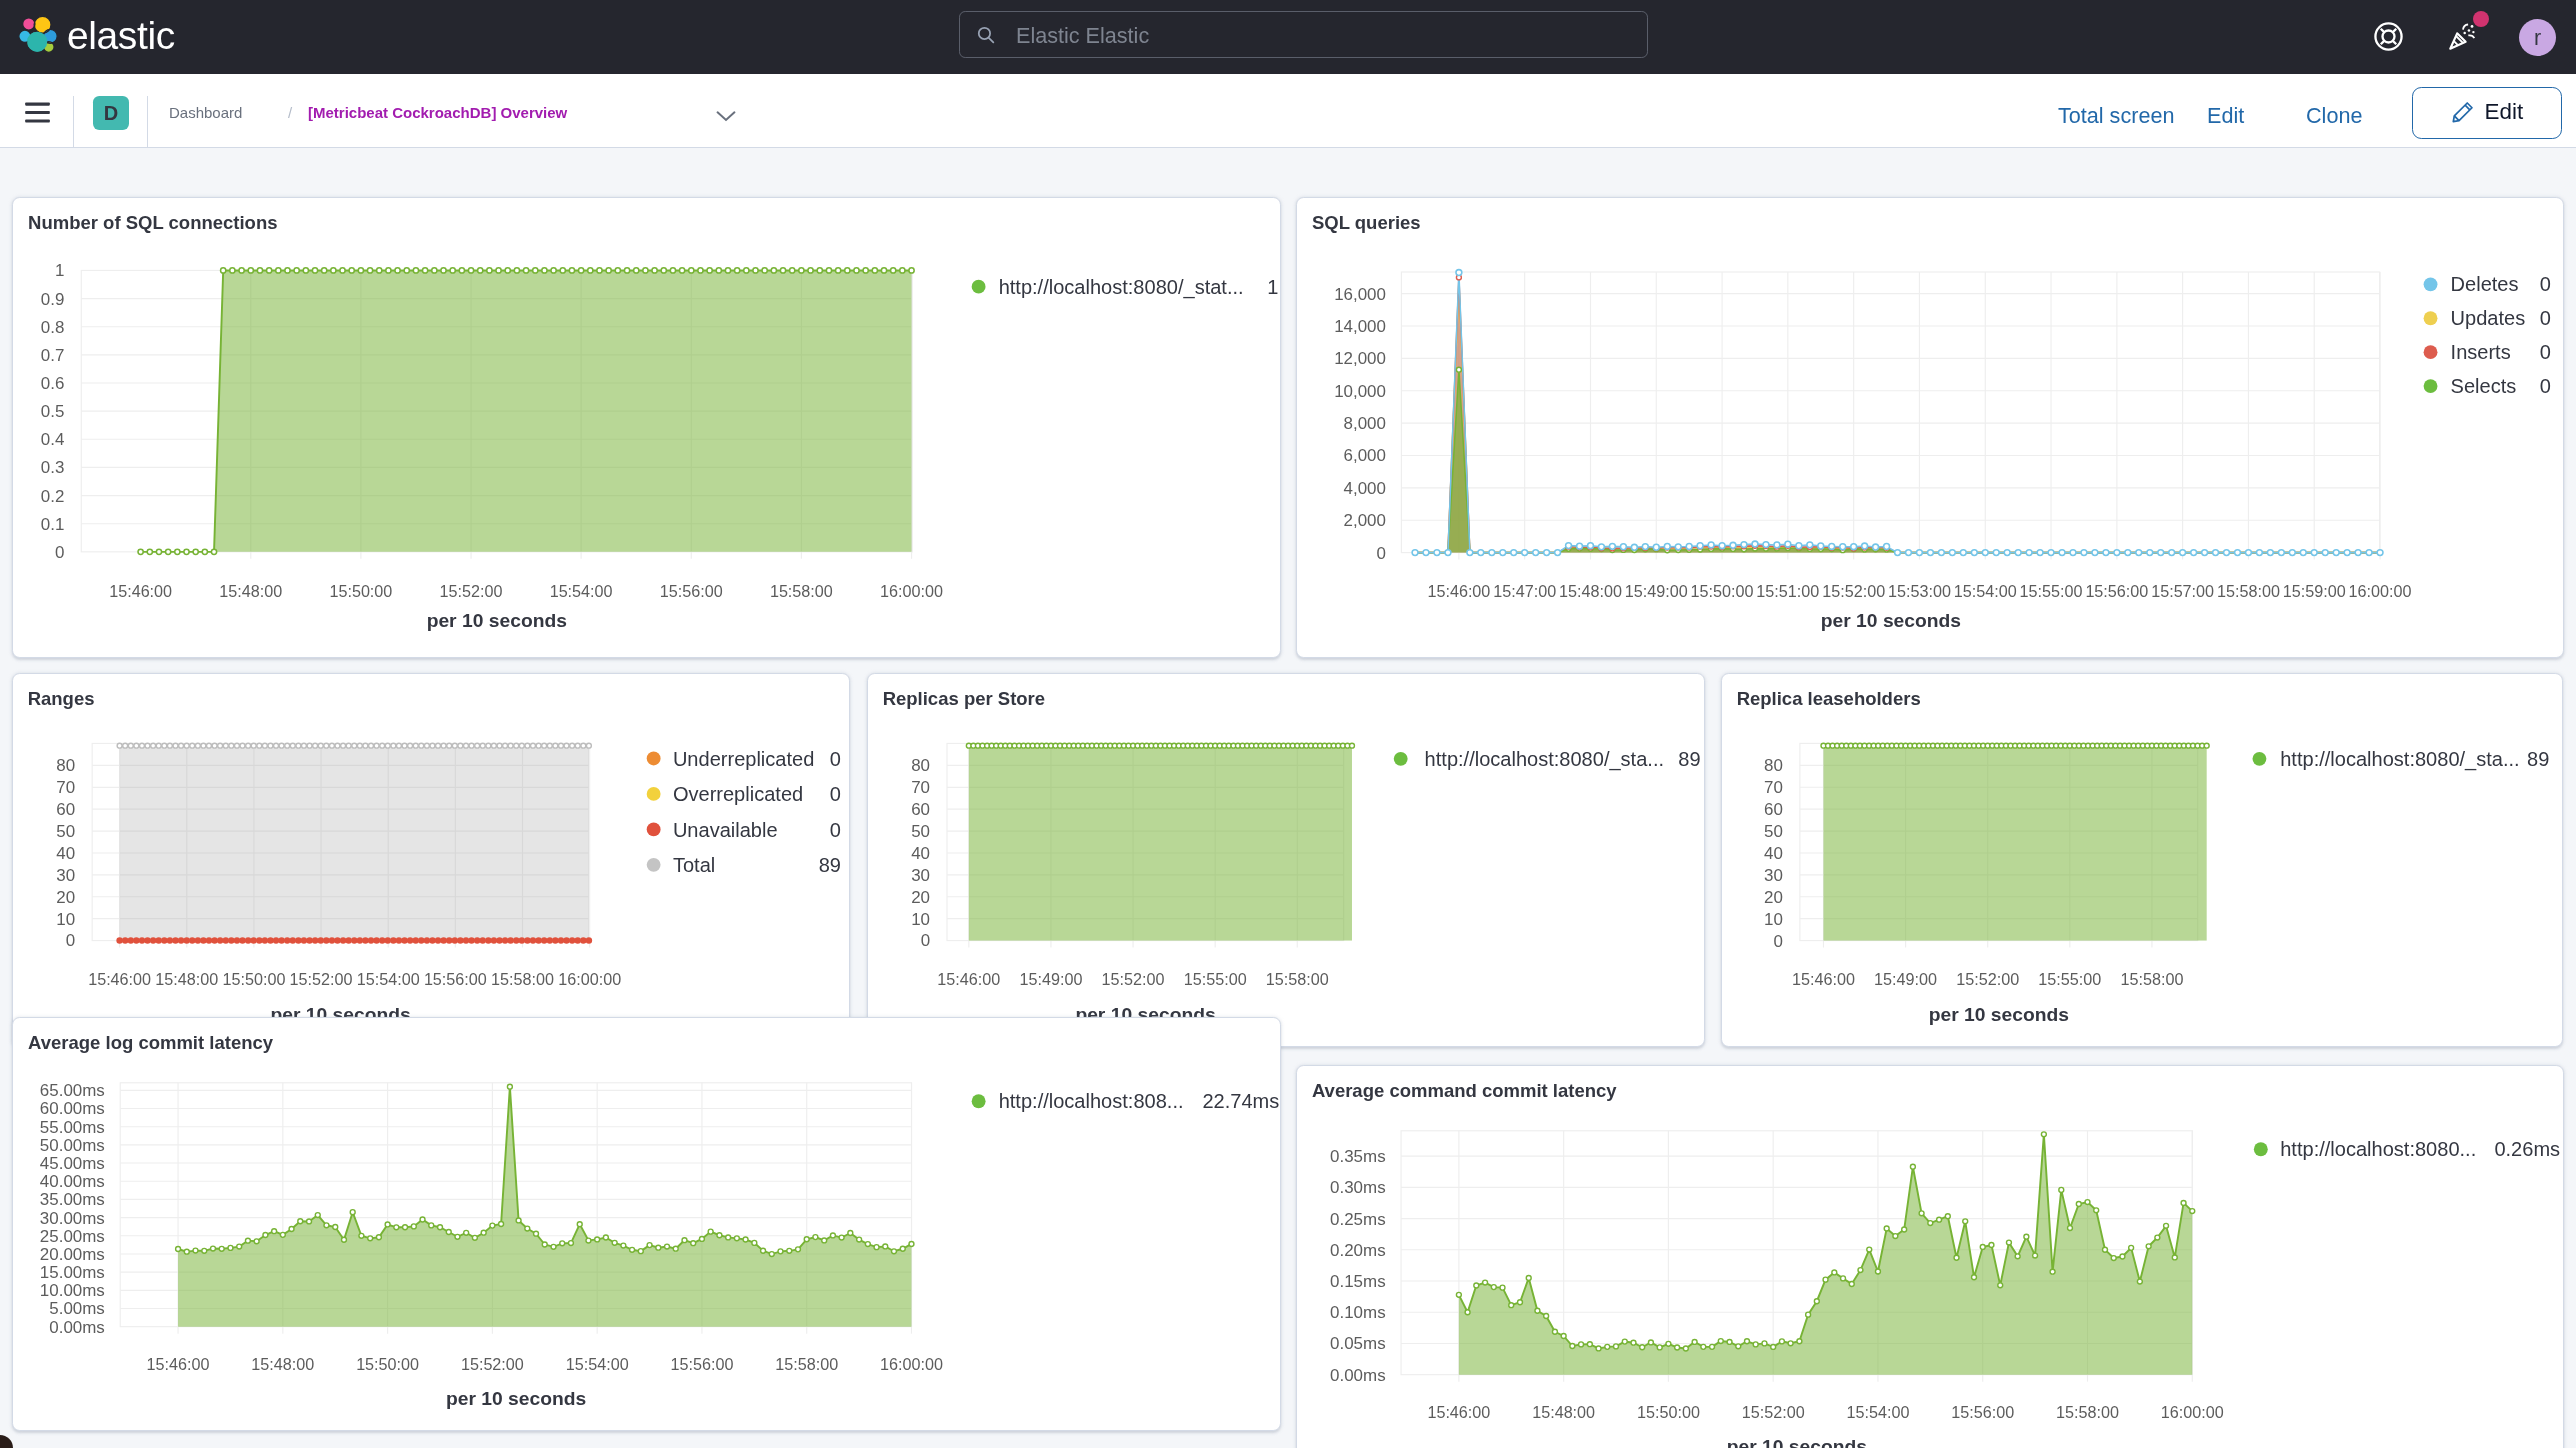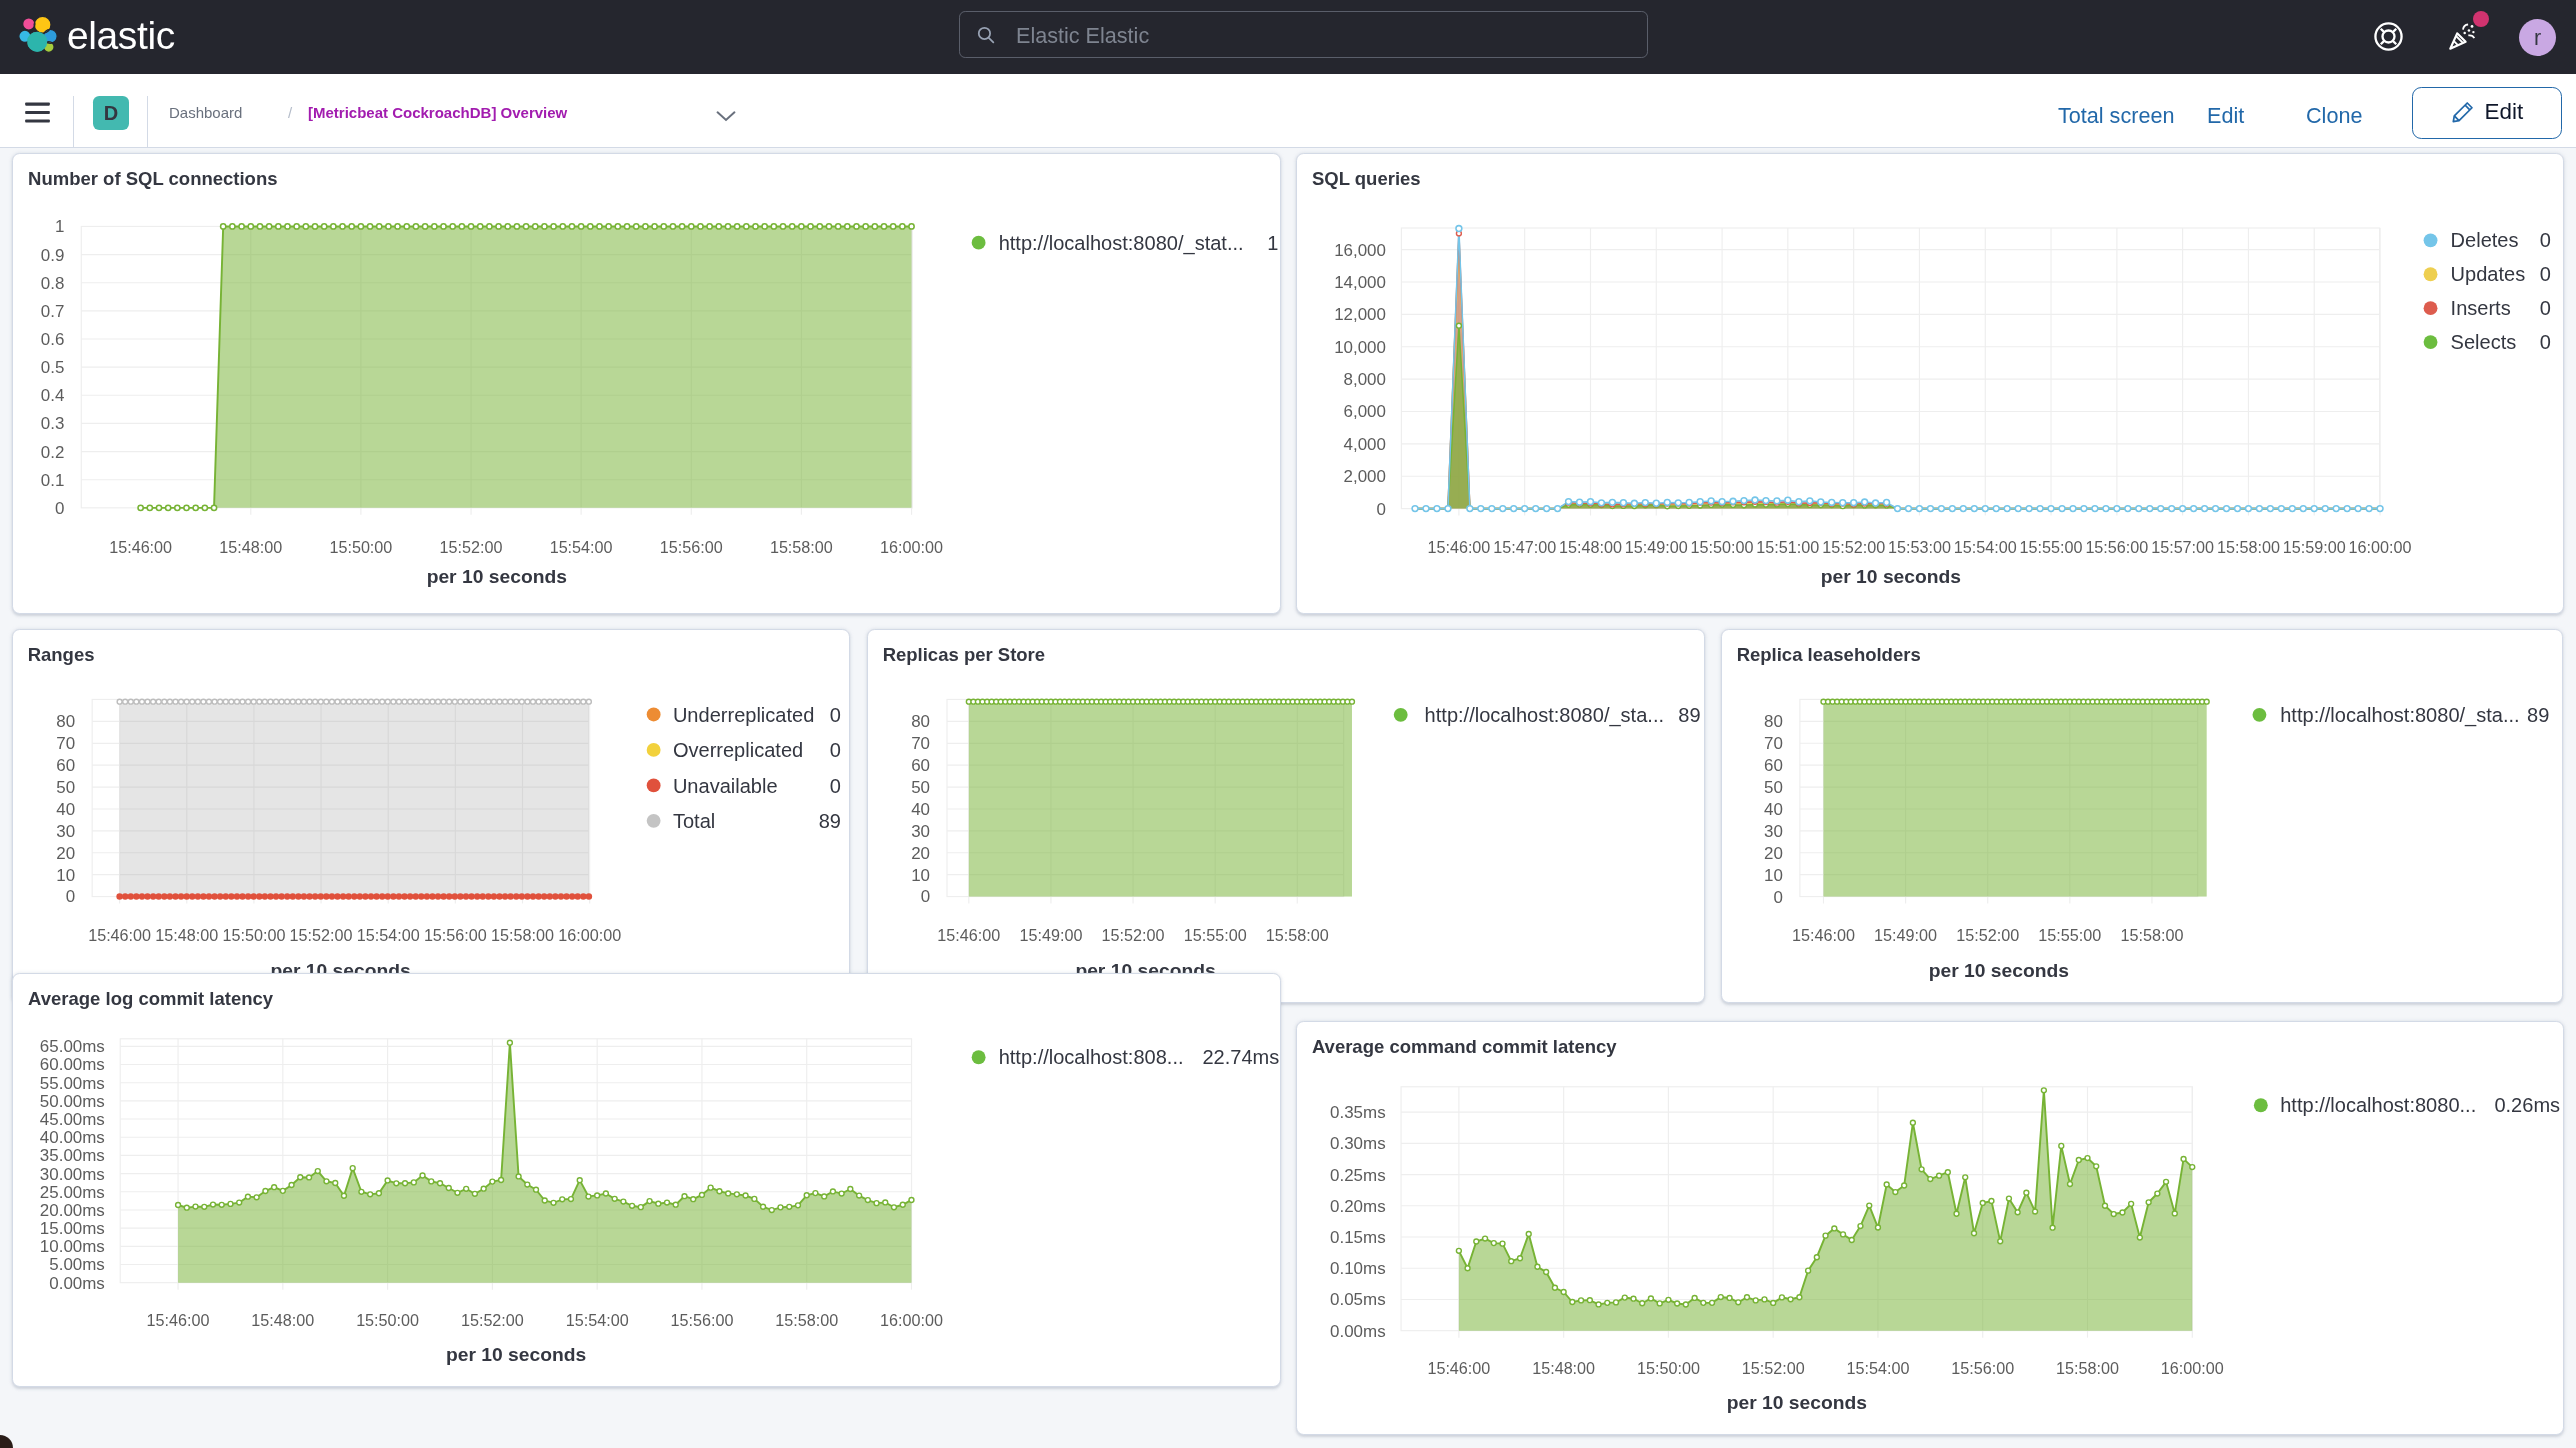--- a/index.html
+++ b/index.html
@@ -9,21 +9,21 @@
 .searchph { position:absolute; left:56px; top:10.8px; font-size:21.6px; color:#7e8490; }
 .pinkdot { position:absolute; left:2473px; top:10.8px; width:16px; height:16px; border-radius:50%; background:#d1336f; }
 .avatar { position:absolute; left:2519px; top:18.5px; width:37px; height:37px; border-radius:50%; background:#c9a8e3; color:#343741; font-size:21.6px; text-align:center; line-height:37px; }
 .hdr2 { position:absolute; left:0; top:74px; width:2576px; height:74px; background:#fff; border-bottom:1.5px solid #d3dae6; }
 .vsep { position:absolute; top:96px; width:0.8px; height:52px; background:#d3dae6; }
 .dbadge { position:absolute; left:93px; top:96px; width:36px; height:34px; border-radius:6.2px; background:#43b9b0; color:#343741; font-size:20px; font-weight:600; text-align:center; line-height:34px; }
 .crumb { position:absolute; top:104px; font-size:15px; }
 .hlink { position:absolute; top:103px; font-size:21.6px; color:#2268a9; font-weight:400; }
 .editbtn { position:absolute; left:2412px; top:87px; width:150px; height:52px; border:1.5px solid #2268a9; border-radius:9.3px; background:#fff; color:#0f172a; font-size:22.4px; font-weight:500; text-align:center; line-height:48px; }
 .panel { position:absolute; background:#fff; border:0.8px solid #d3dae6; border-radius:7.7px;
-  box-shadow:0 1.5px 2.3px rgba(152,162,179,0.3), 0 0.8px 4.6px rgba(152,162,179,0.2); }
+  box-shadow:0 1.5px 2.3px rgba(152,162,179,0.3), 0 0.8px 4.6px rgba(152,162,179,0.2);margin-top:44px; }
 .panel svg { display:block; }
 svg text { font-family:"Liberation Sans",sans-serif; }
 .corner { position:absolute; left:-13px; top:1435px; width:26px; height:26px; border-radius:50%; background:#2a1d18; }
 </style></head><body>
 <div class="dkhdr"></div>
 <svg width="40" height="39" viewBox="0 0 52 50" style="position:absolute;left:18px;top:16px">
 <circle cx="14" cy="10" r="8" fill="#f04e98"></circle>
 <circle cx="32" cy="11" r="11" fill="#fec514"></circle>
 <circle cx="9" cy="26" r="8" fill="#36b9e5"></circle>
 <circle cx="25" cy="33" r="13" fill="#2cb5ac"></circle>

